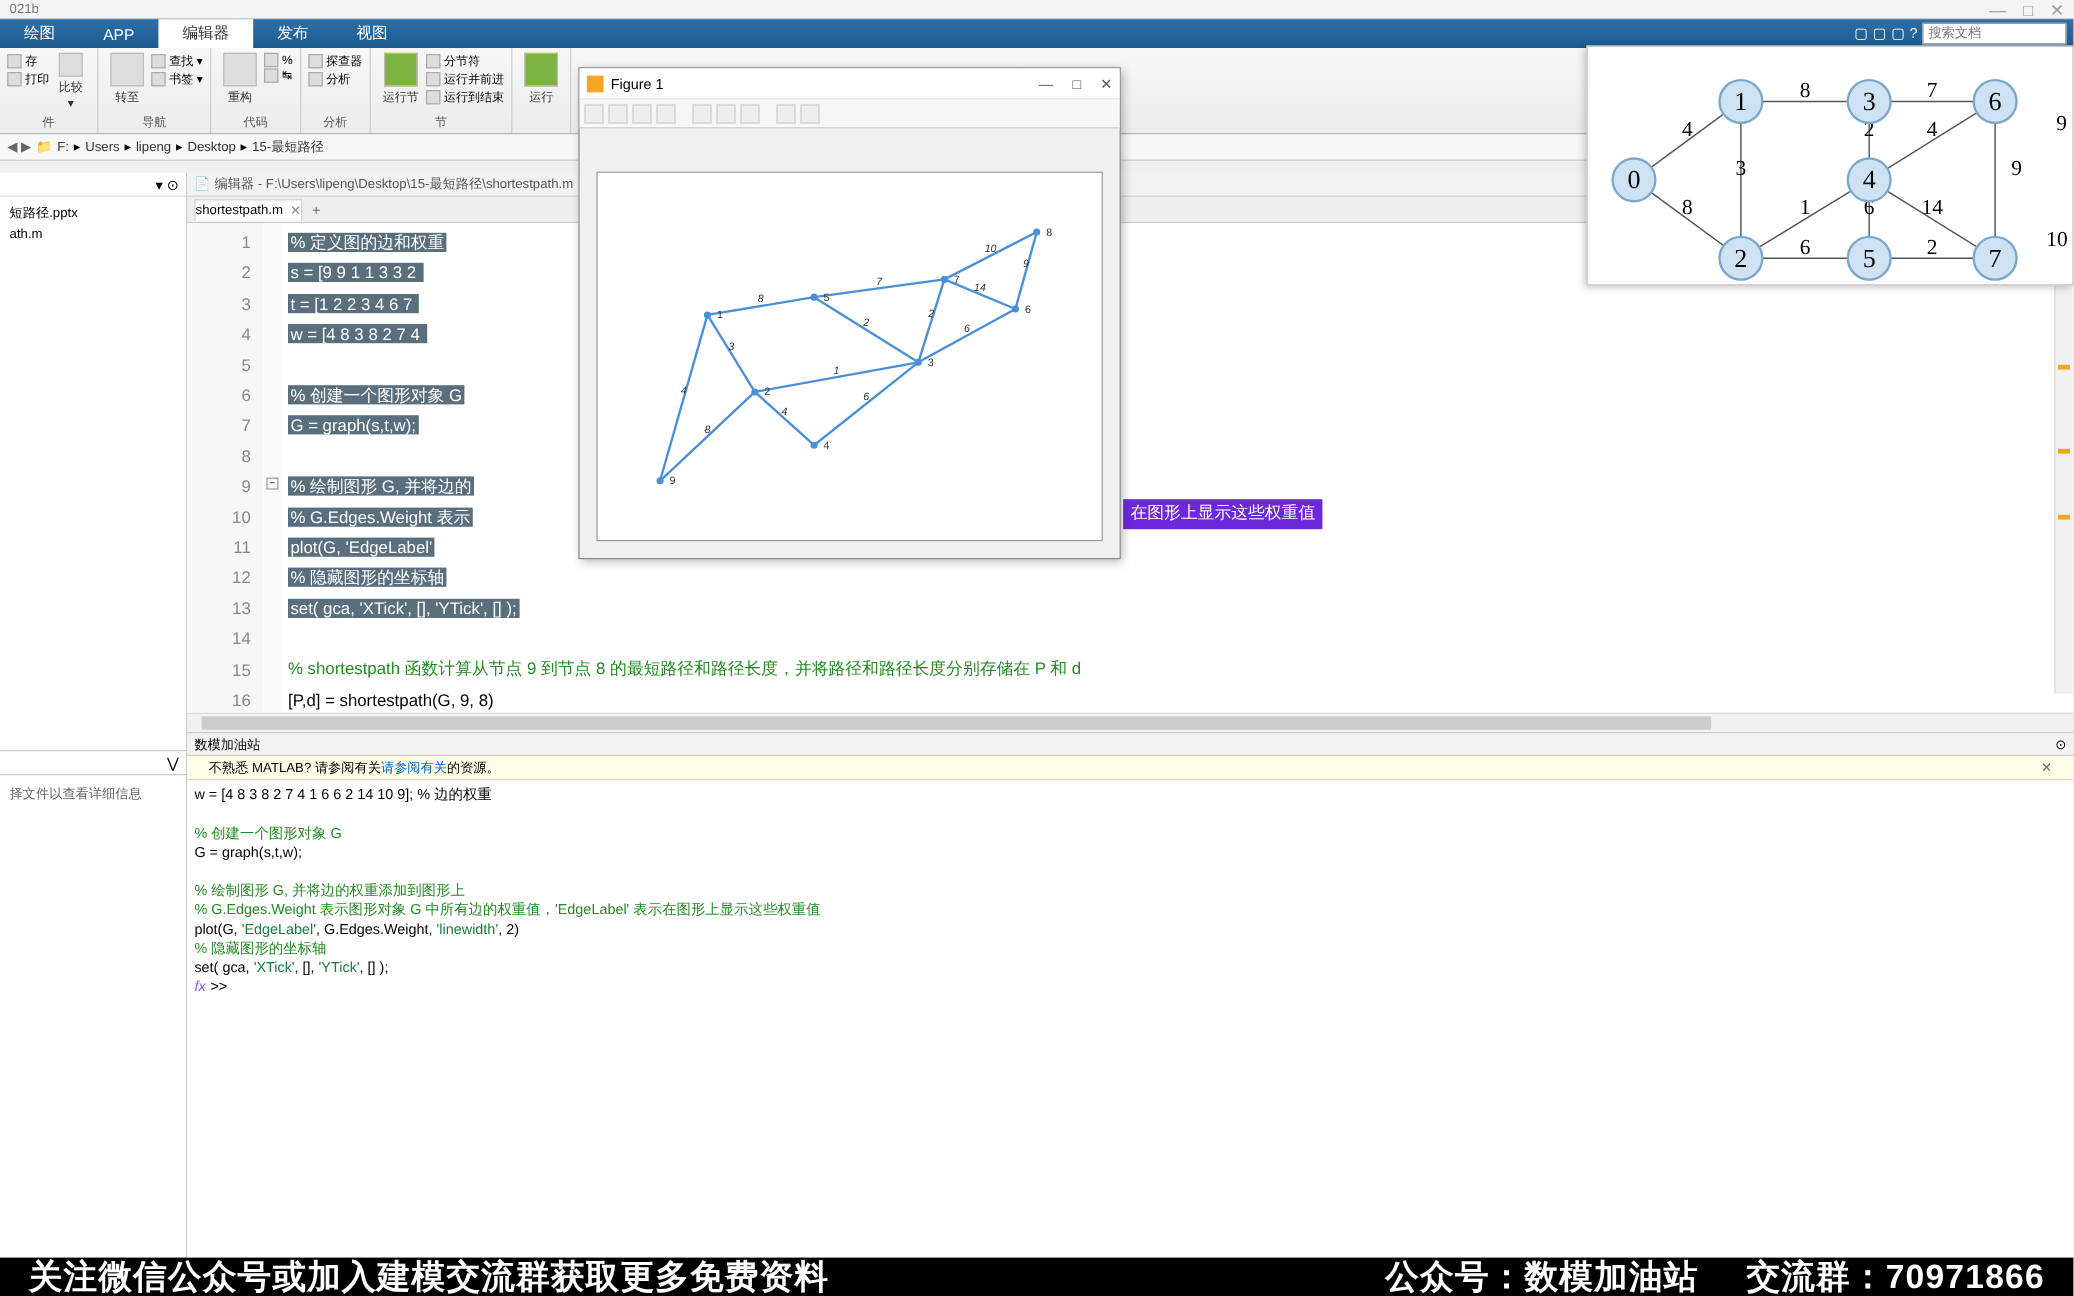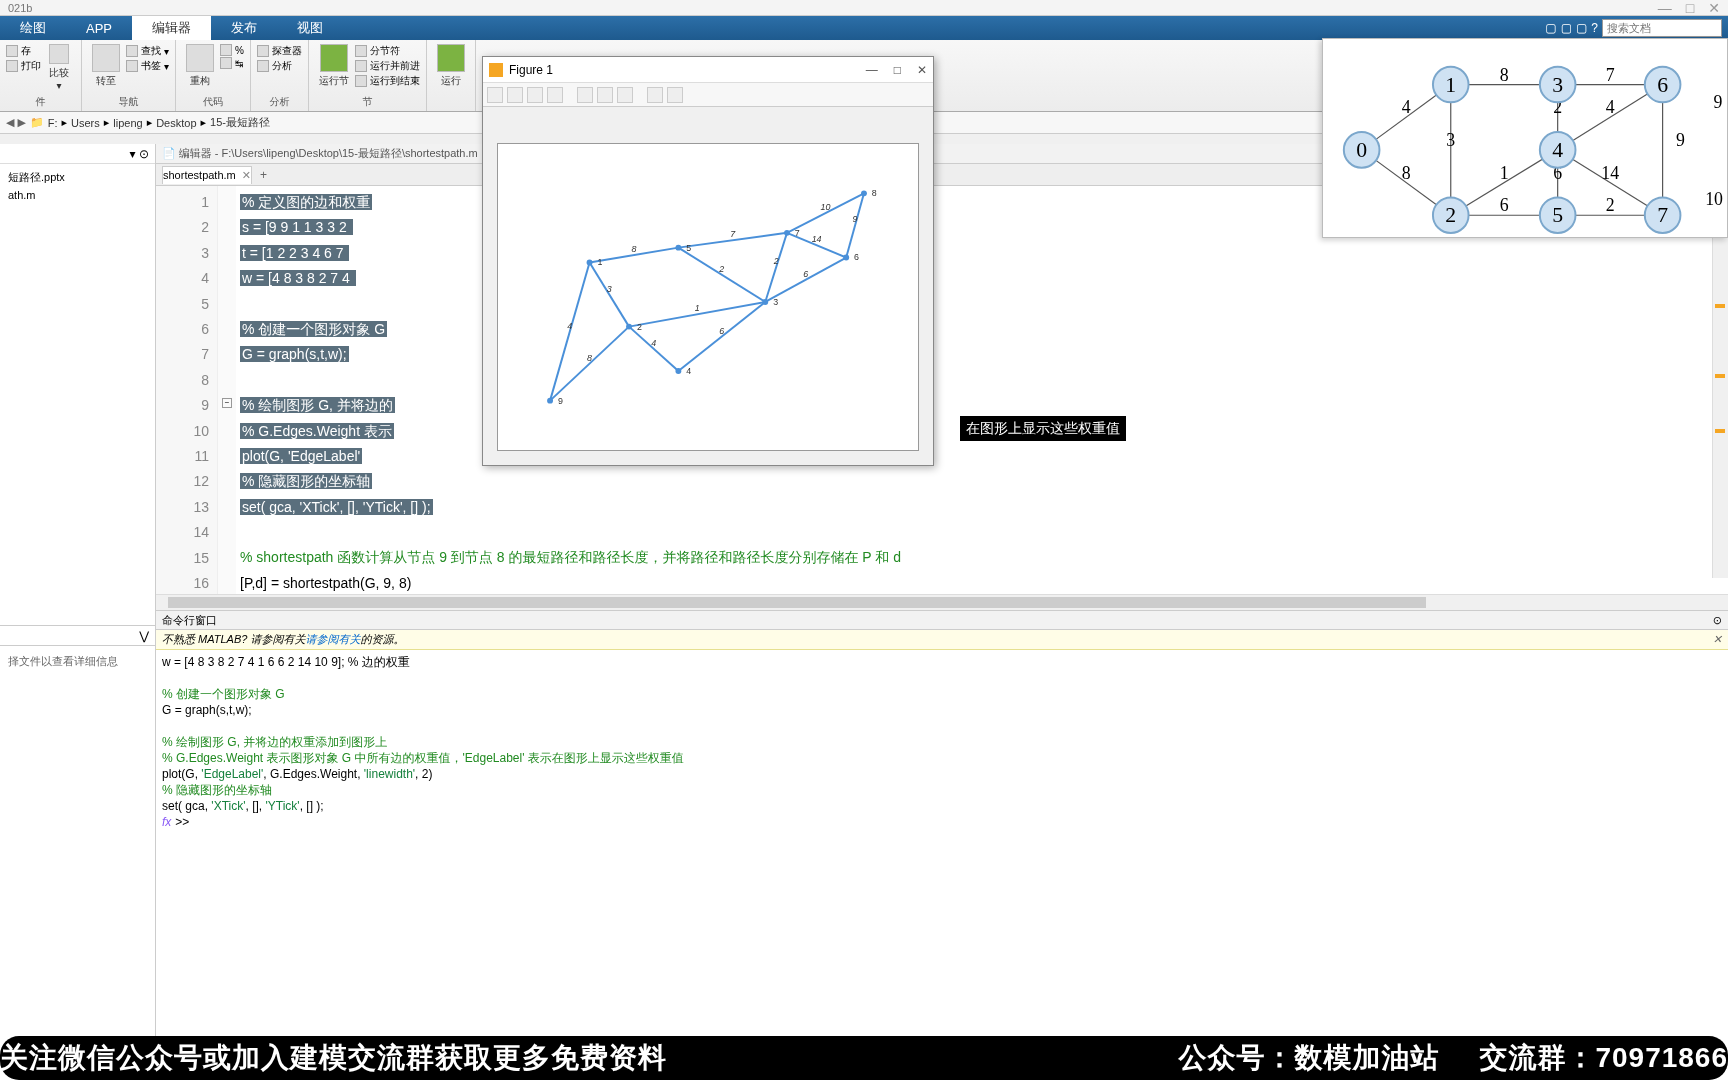--- a/index.html
+++ b/index.html
@@ -65,21 +65,21 @@
 .editorscroll { position: absolute; right: 0; top: 0; bottom: 16px; width: 16px; background: #f0f0f0; border-left: 1px solid #ddd; }
 .editorscroll .mark { position: absolute; left: 2px; width: 10px; height: 4px; background: #f5a623; }
 
 
 .hscroll { height: 16px; background: #f0f0f0; border-top: 1px solid #ddd; position: relative; }
 .hscroll .thumb { position: absolute; left: 12px; top: 2px; width: 80%; height: 11px; background: #ccc; }
 
 
 .cmdtitle { height: 20px; background: #f2f2f2; border-top: 1px solid #ccc; border-bottom: 1px solid #ccc; display: flex; align-items: center; padding: 0 6px; font-size: 11px; }
 .cmdtitle .right { margin-left: auto; cursor: pointer; }
-.cmdhint { height: 20px; background: #fffde7; border-bottom: 1px solid #e6e090; display: flex; align-items: center; padding: 0 6px; font-size: 11px; font-style: italic; }
+.cmdhint { height: 20px; background: #fffde7; border-bottom: 1px solid #e6e090; display: flex; align-items: center; padding: 0 18px; font-size: 11px; }
 .cmdhint a { color: #0066cc; cursor: pointer; }
 .cmdhint .x { margin-left: auto; cursor: pointer; color: #666; }
 .cmdbody { flex: 1; background: #fff; padding: 4px 6px; font-family: Consolas, monospace; font-size: 12px; line-height: 16px; white-space: pre; overflow: auto; position: relative; }
 .cmdbody .prompt { display: flex; align-items: center; }
 .cmdbody .fx { font-style: italic; color: #8b5cf6; margin-right: 4px; }
 
 
 .figwin { position: absolute; left: 482px; top: 56px; width: 452px; height: 410px; background: #f0f0f0; border: 1px solid #888; box-shadow: 2px 2px 8px rgba(0,0,0,0.3); z-index: 50; }
 .figwin .ftb { height: 26px; background: #fff; display: flex; align-items: center; padding: 0 6px; font-size: 12px; border-bottom: 1px solid #ddd; }
 .figwin .ftb .ico { width: 14px; height: 14px; background: #f5a623; margin-right: 6px; }
@@ -94,26 +94,26 @@
 
 
 .diagram { position: absolute; right: 0; top: 38px; width: 406px; height: 200px; background: #fff; border: 1px solid #bbb; z-index: 60; box-shadow: -2px 2px 6px rgba(0,0,0,0.2); }
 .diagram svg { width: 100%; height: 100%; }
 .diagram .node { fill: #cfe2f3; stroke: #7ba7cc; stroke-width: 2; }
 .diagram .ntxt { font-family: "Times New Roman", serif; font-size: 22px; text-anchor: middle; dominant-baseline: central; }
 .diagram .edge { stroke: #555; stroke-width: 1.2; fill: none; }
 .diagram .wtxt { font-family: "Times New Roman", serif; font-size: 18px; text-anchor: middle; }
 
 
-.banner { position: absolute; left: 0; right: 0; bottom: 0; height: 44px; background: #000; color: #fff; display: flex; align-items: center; font-size: 28px; font-weight: bold; padding: 0 0; letter-spacing: 1px; border-radius: 19px; }
+.banner { position: absolute; left: 0; right: 0; bottom: 0; height: 32px; background: #000; color: #fff; display: flex; align-items: center; font-size: 28px; font-weight: bold; padding: 0 24px; letter-spacing: 1px; }
 .banner .seg2 { margin-left: auto; }
 .banner .seg3 { margin-left: 40px; }
 
 
-.codeoverflow { position:absolute; left:960px; top:416px; background:#000000; color:#fff; font-family:Consolas,monospace; font-size:14px; line-height:25.4px; z-index:10; padding:0 6px;}
+.codeoverflow { position:absolute; left:936px; top:416px; background:#6d28d9; color:#fff; font-family:Consolas,monospace; font-size:14px; line-height:25.4px; z-index:10; padding:0 6px;}
 </style>
 </head>
 <body>
 
 <div class="titlebar">
   <span>021b</span>
   <div class="winbtns">
     <span>—</span>
     <span>□</span>
     <span>✕</span>
@@ -296,21 +296,21 @@
         <div class="mark" style="top:30%"></div>
           <div class="mark" style="top:48%"></div>
           <div class="mark" style="top:62%"></div>
       </div>
     </div>
     <div class="hscroll">
         <div class="thumb"></div>
       </div>
 
     <div class="cmdtitle">
-      <span>命令行窗口</span>
+      <span>数模加油站</span>
       <span class="right">⊙</span>
     </div>
     <div class="cmdhint">
       <span>不熟悉 MATLAB? 请参阅有关</span>
       <a>请参阅有关</a>
       <span>的资源。</span>
       <span class="x">✕</span>
     </div>
     <div class="cmdbody" id="cmdbody"><div>w = [4 8 3 8 2 7 4 1 6 6 2 14 10 9]; % 边的权重</div><div>&nbsp;</div><div><span class="cmt">% 创建一个图形对象 G</span></div><div>G = graph(s,t,w);</div><div>&nbsp;</div><div><span class="cmt">% 绘制图形 G, 并将边的权重添加到图形上</span></div><div><span class="cmt">% G.Edges.Weight 表示图形对象 G 中所有边的权重值，'EdgeLabel' 表示在图形上显示这些权重值</span></div><div>plot(G, <span class="str">'EdgeLabel'</span>, G.Edges.Weight, <span class="str">'linewidth'</span>, 2)</div><div><span class="cmt">% 隐藏图形的坐标轴</span></div><div>set( gca, <span class="str">'XTick'</span>, [], <span class="str">'YTick'</span>, [] );</div><div class="prompt"><span class="fx">fx</span><span>&gt;&gt;</span></div></div>
   </div>

